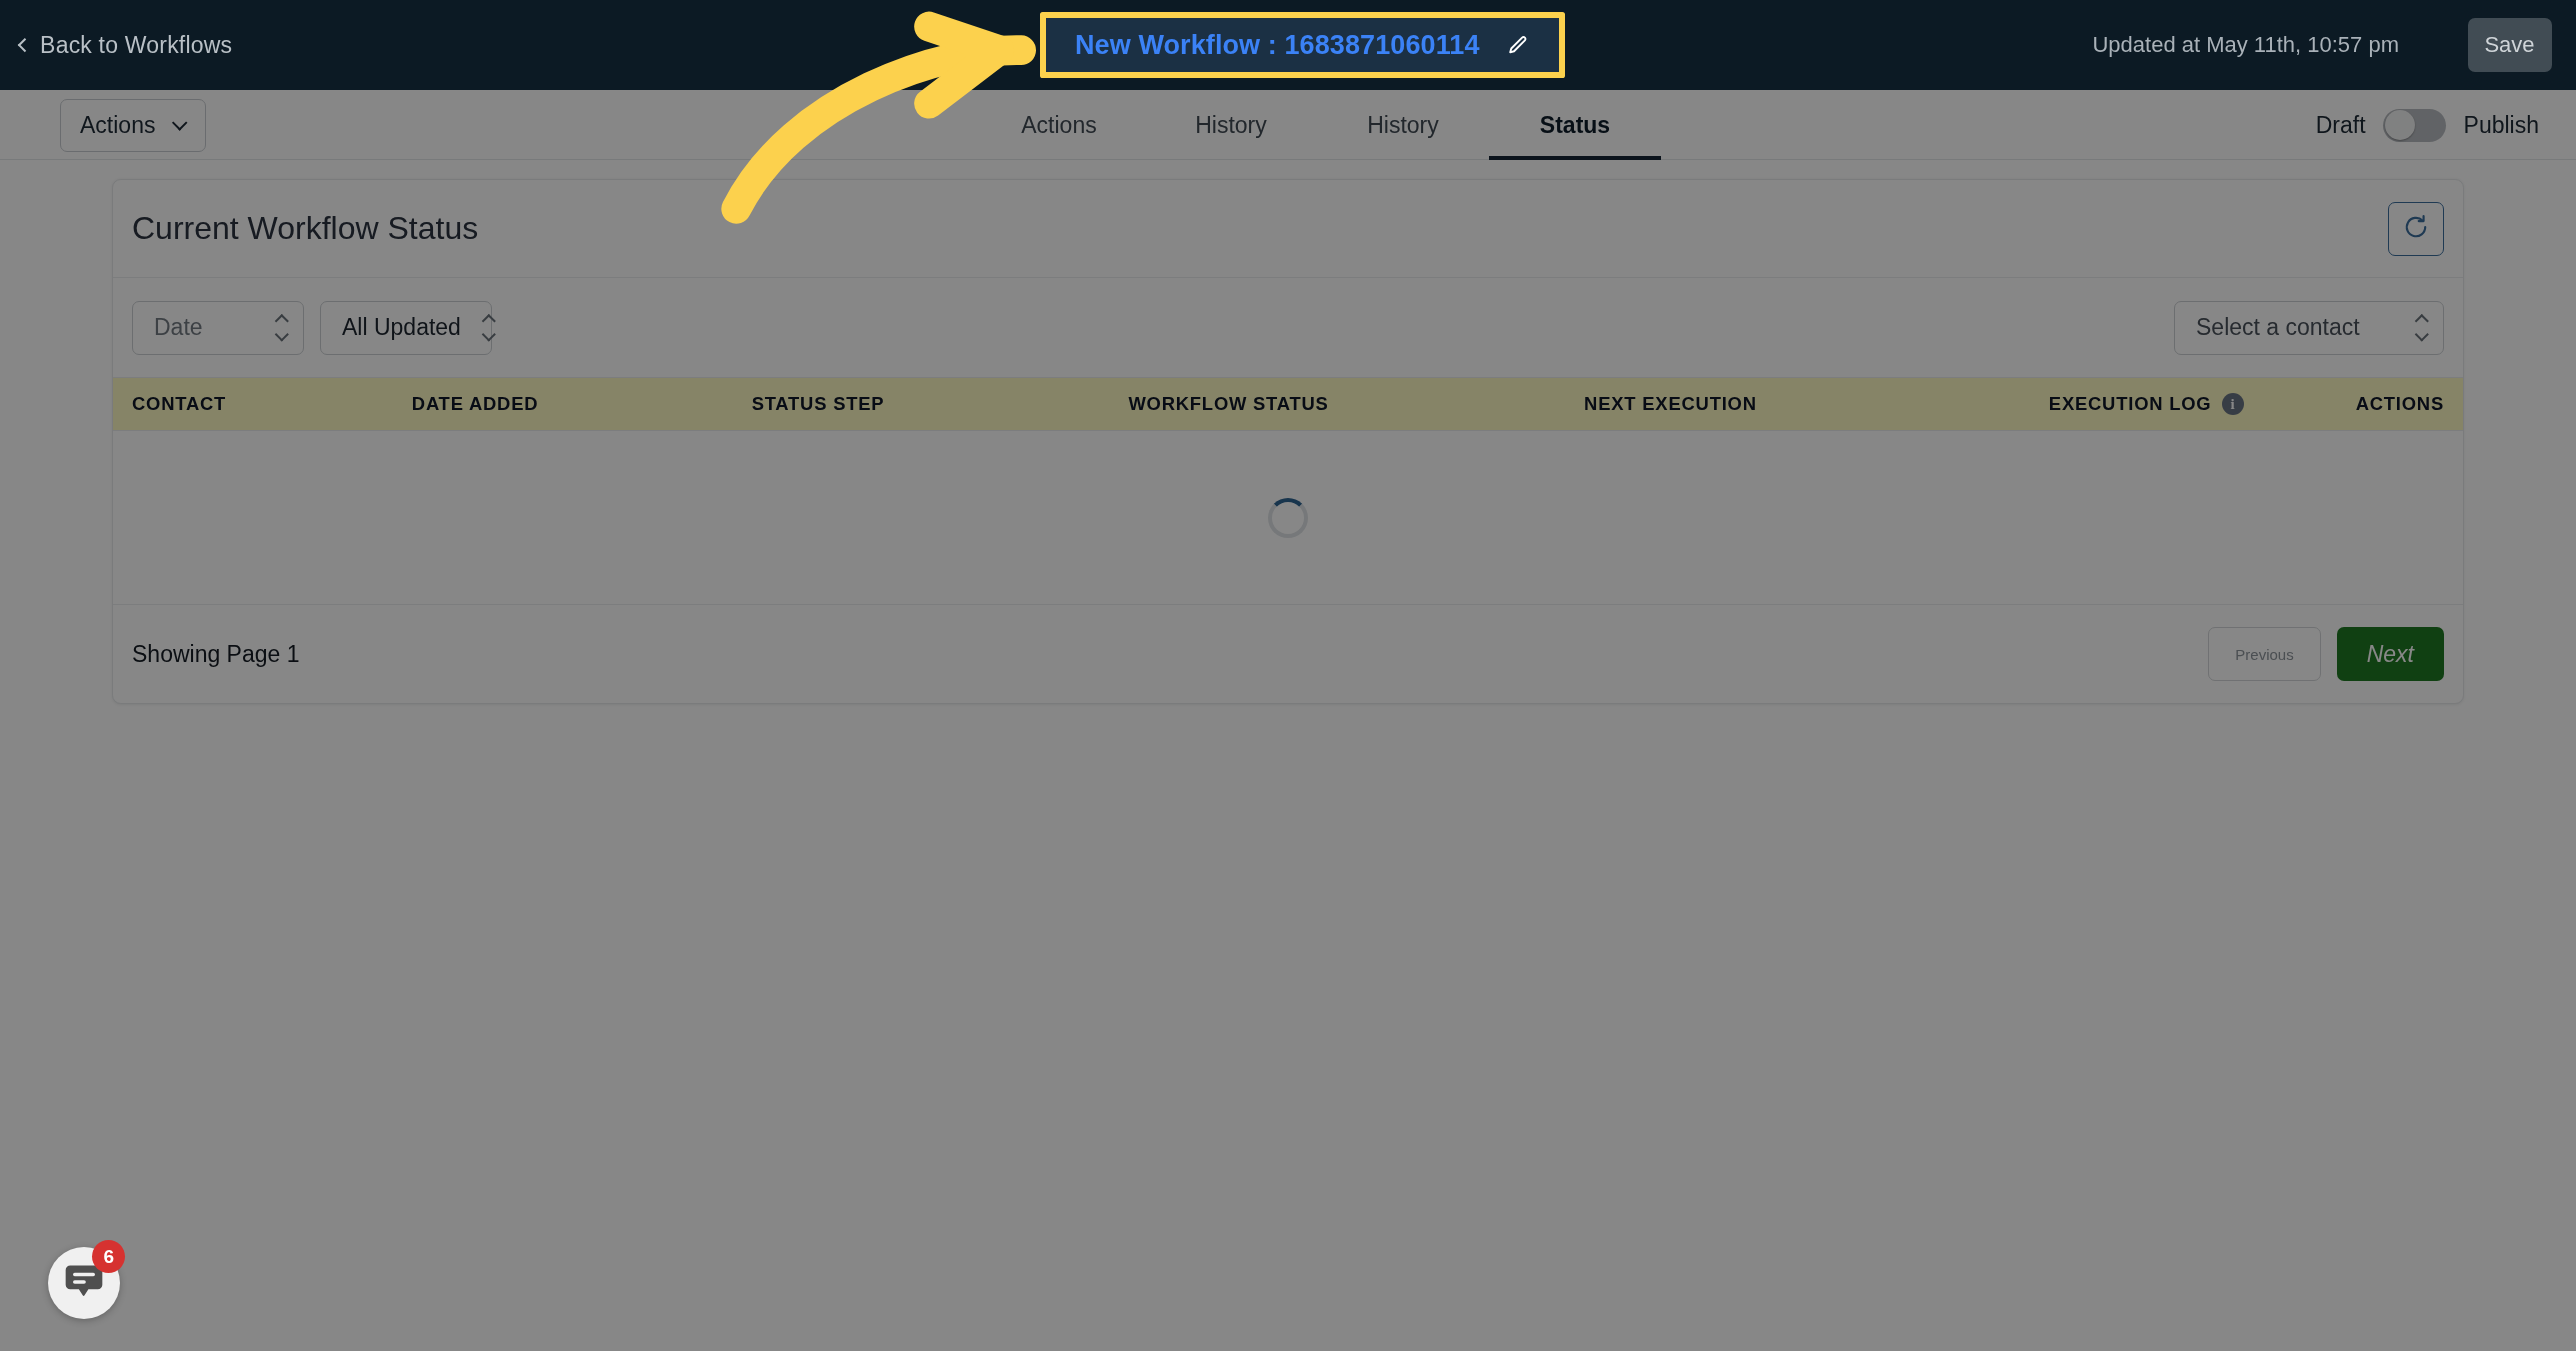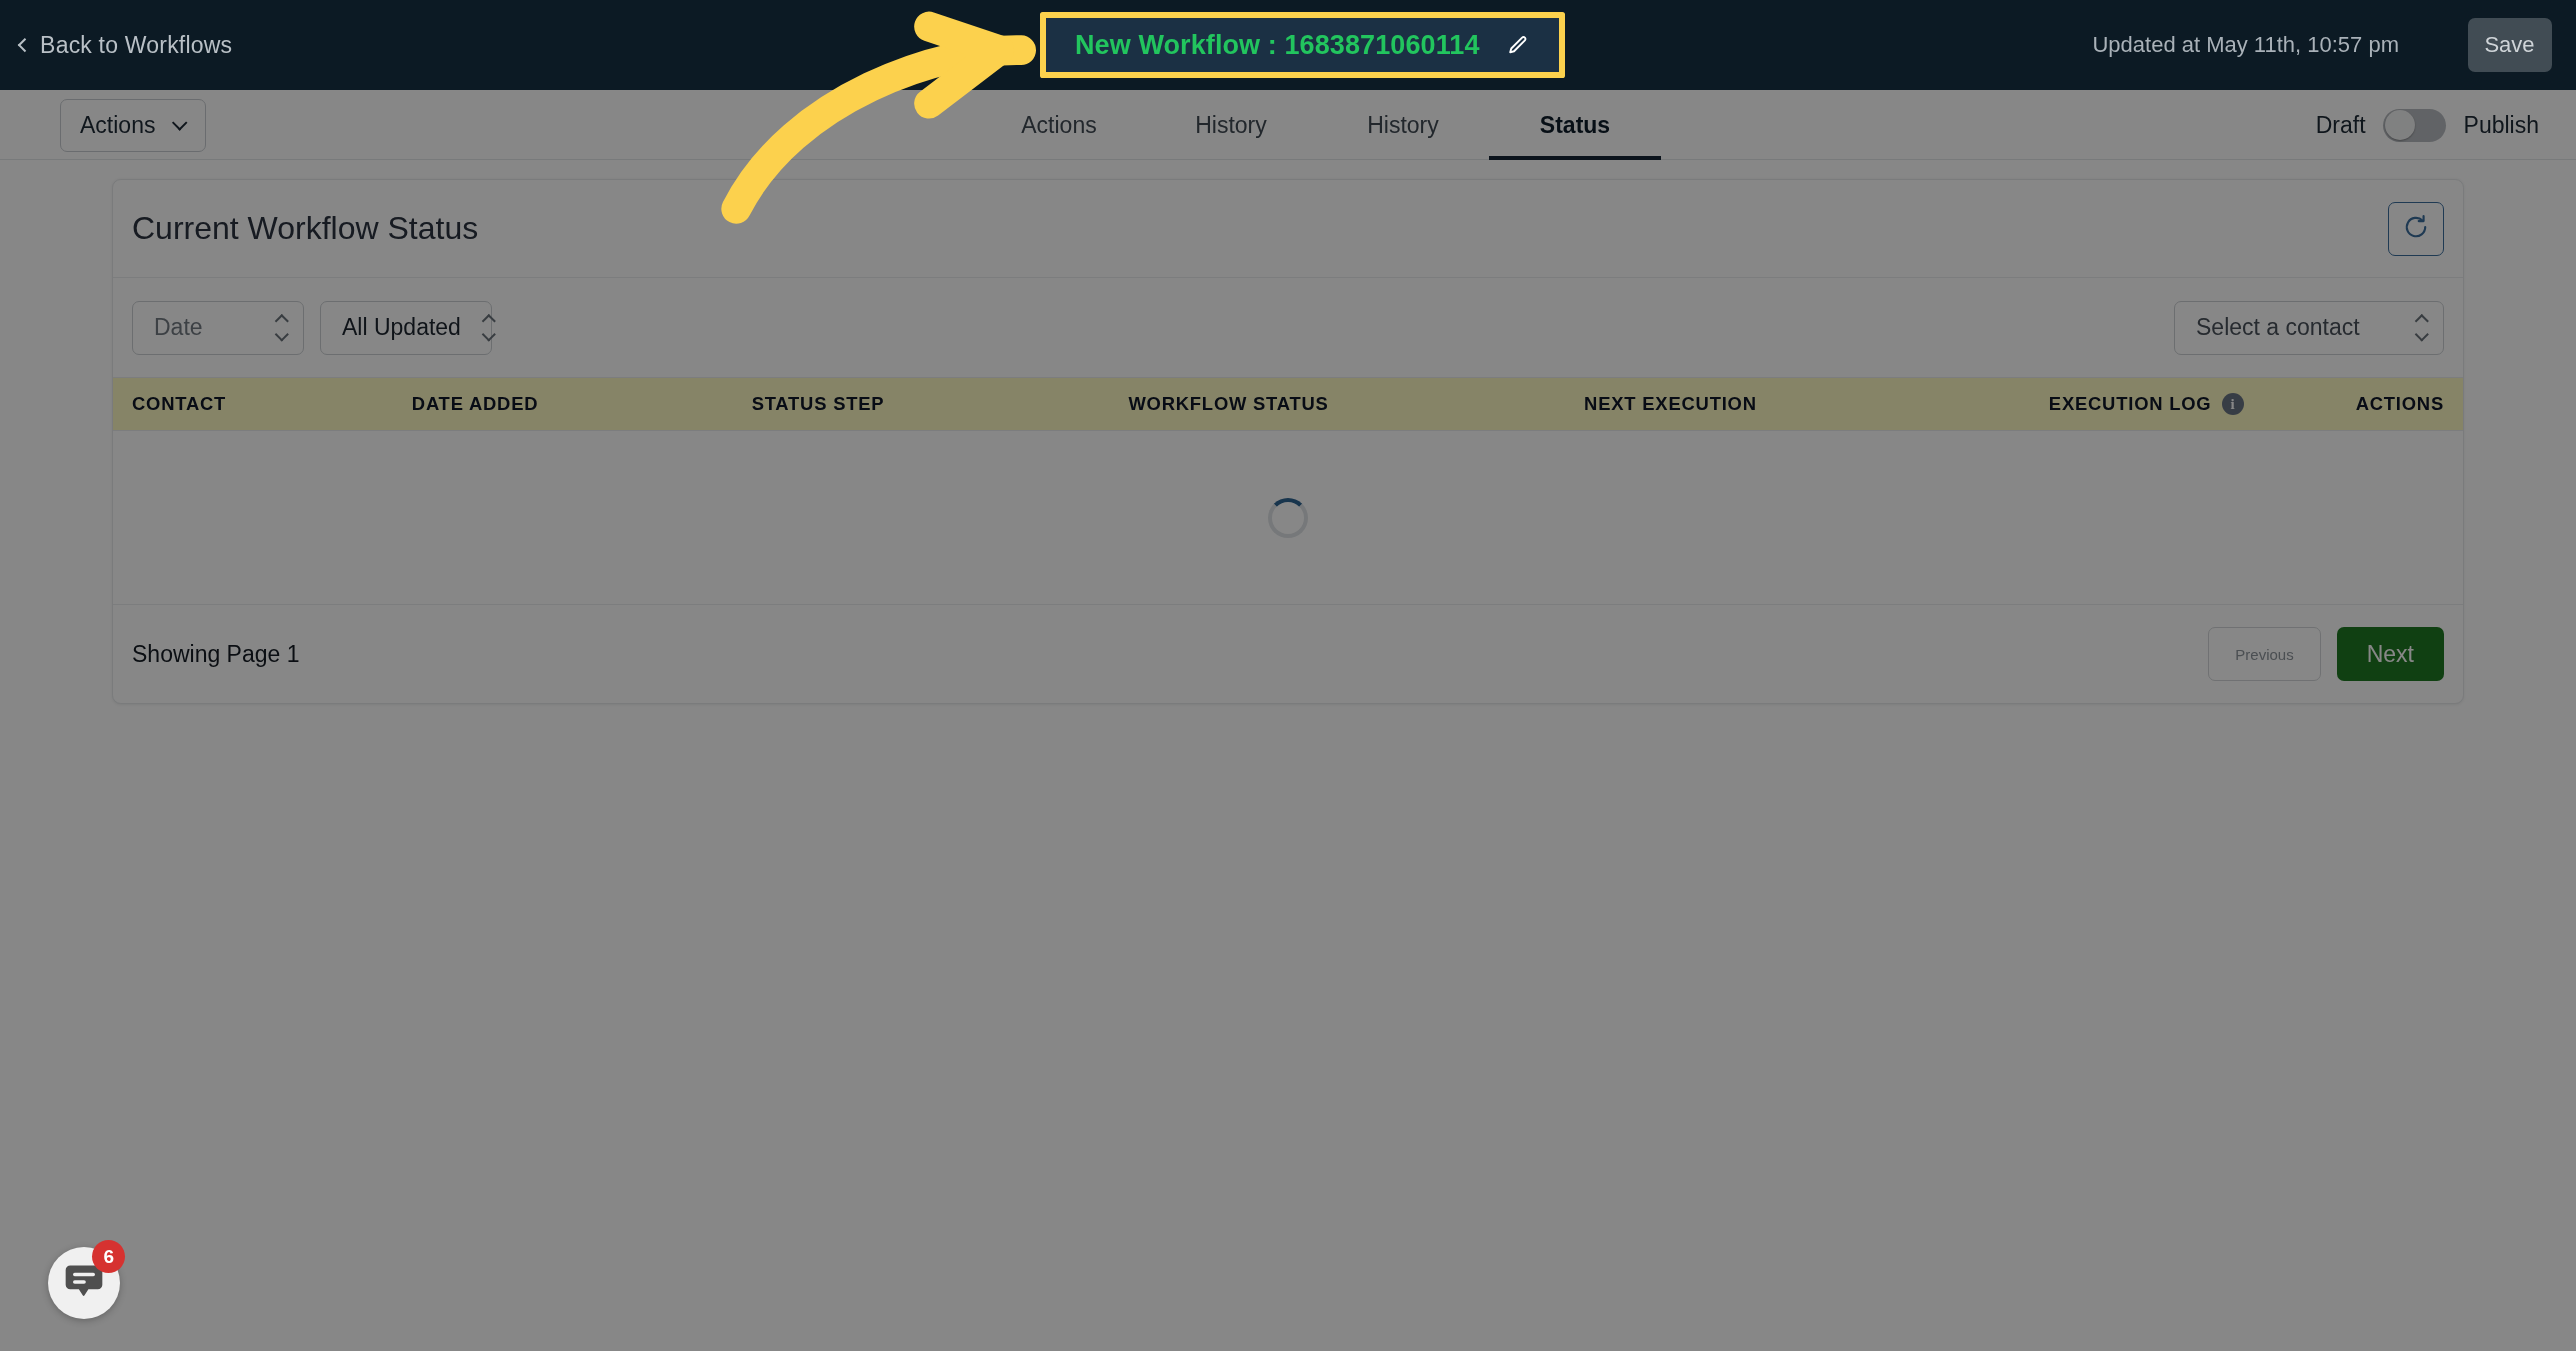--- a/index.html
+++ b/index.html
@@ -68,21 +68,21 @@
   }
   .title-inner {
     width: 100%; height: 100%;
     background: #1b3044;
     display: flex;
     align-items: center;
     justify-content: center;
     gap: 24.5px;
   }
   .wf-title {
-    color: #22c55e;
+    color: #3b82f6;
     font-size: 27px;
     font-weight: bold;
     letter-spacing: 0.1px;
     white-space: nowrap;
   }
   .pencil-btn {
     width: 26px; height: 26px;
     display: flex; align-items: center; justify-content: center;
     cursor: pointer;
   }
@@ -348,20 +348,21 @@
   }
   .btn-next {
     height: 54px; padding: 0 30px;
     border: none;
     background: #1f7a22;
     border-radius: 7px;
     color: #ffffff;
     font-size: 23px;
     font-family: "Liberation Sans", sans-serif;
     cursor: pointer;
+    font-style: italic;
   }
 
   
   .chat-widget {
     position: absolute;
     left: 48px; bottom: 33px;
     width: 72px; height: 72px;
     z-index: 45;
   }
   .chat-circle {

